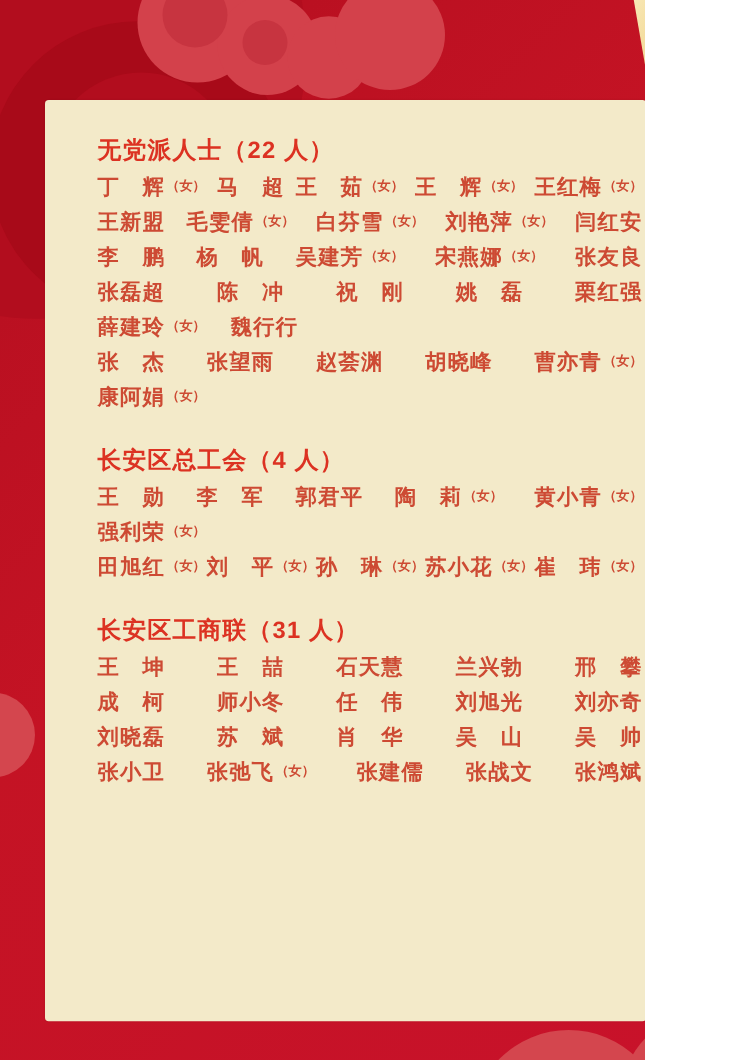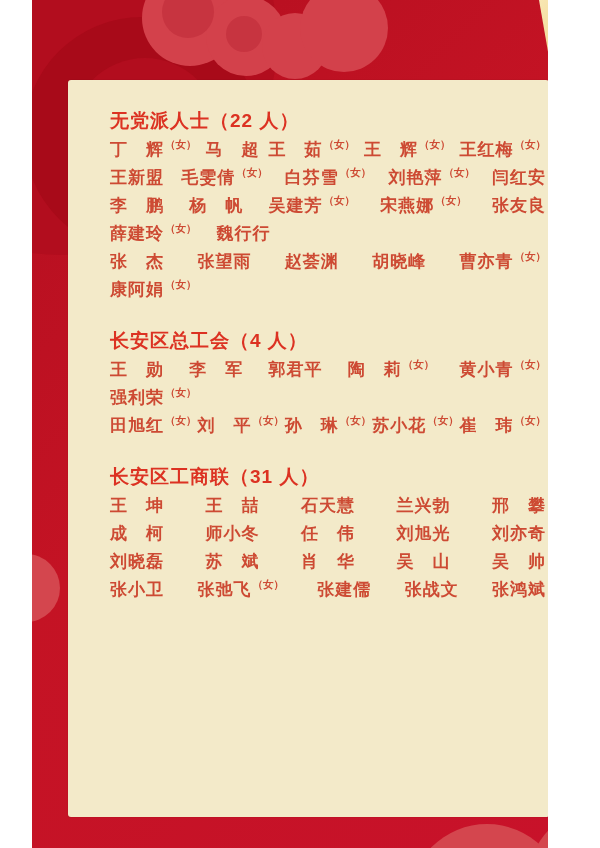--- a/index.html
+++ b/index.html
@@ -1,37 +1,36 @@
 <!DOCTYPE html>
 <html style="--bg: #c41324; --bg-dark: #b30e1f; --card: #f3eac9; --header: #dc3222; --name: #cd4a33; --gold: #eed084; --cloud-light: #d4464e; --cloud-dark: #a80a19;"><head>
 <meta charset="utf-8">
 <style>
   html,body{margin:0;padding:0;}
   body{font-family:"Liberation Sans","DejaVu Sans",sans-serif;}
   .stage{
     position:relative;width:516px;height:848px;overflow:hidden;
     background:linear-gradient(135deg,var(--bg-dark,#b30e1f) 0%,var(--bg,#c41324) 45%,#c8122a 100%);
-    margin-left:32px;
   }
   .bg-decor{position:absolute;left:0;top:0;width:600px;height:848px;display:block;}
   .card{
     position:absolute;left:36px;top:80px;width:481px;height:737px;
     background:var(--card,#f3eac9);border-radius:3px;box-sizing:border-box;
     padding:27px 0 0 42px;box-shadow:0 0 0 1px rgba(0,0,0,0.03);
   }
   .sections{width:436px;}
   .sec-title{
     font-size:19px;font-weight:bold;color:var(--header,#dc3222);
     height:28px;line-height:28px;margin:24px 0 0 0;letter-spacing:1px;
   }
   section:first-child .sec-title{margin-top:0;}
   .row{display:flex;width:436px;height:28px;align-items:center;}
   .row.spread{justify-content:space-between;}
   .row.packed{justify-content:flex-start;gap:20px;}
-  .person{display:inline-flex;align-items:flex-start;white-space:nowrap;}
+  .person{display:inline-flex;align-items:center;white-space:nowrap;}
   .nm{font-size:17px;font-weight:bold;color:var(--name,#cd4a33);letter-spacing:1px;}
   .female{font-size:10.5px;font-weight:bold;color:var(--name,#cd4a33);margin-left:1px;letter-spacing:0;}
 </style>
 </head>
 <body>
 
 <div class="stage">
 
   <svg class="bg-decor" viewBox="0 0 600 848" xmlns="http://www.w3.org/2000/svg" aria-hidden="true">
     <defs>
@@ -149,20 +148,37 @@
               <span class="female">（女）</span>
             </span>
             <span class="person">
               <span class="nm">宋燕娜</span>
               <span class="female">（女）</span>
             </span>
             <span class="person">
               <span class="nm">张友良</span>
             </span>
           </div>
+          <div class="row spread">
+            <span class="person">
+              <span class="nm">张磊超</span>
+            </span>
+            <span class="person">
+              <span class="nm">陈　冲</span>
+            </span>
+            <span class="person">
+              <span class="nm">祝　刚</span>
+            </span>
+            <span class="person">
+              <span class="nm">姚　磊</span>
+            </span>
+            <span class="person">
+              <span class="nm">栗红强</span>
+            </span>
+          </div>
           <div class="row packed">
             <span class="person">
               <span class="nm">薛建玲</span>
               <span class="female">（女）</span>
             </span>
             <span class="person">
               <span class="nm">魏行行</span>
             </span>
           </div>
         </section>

